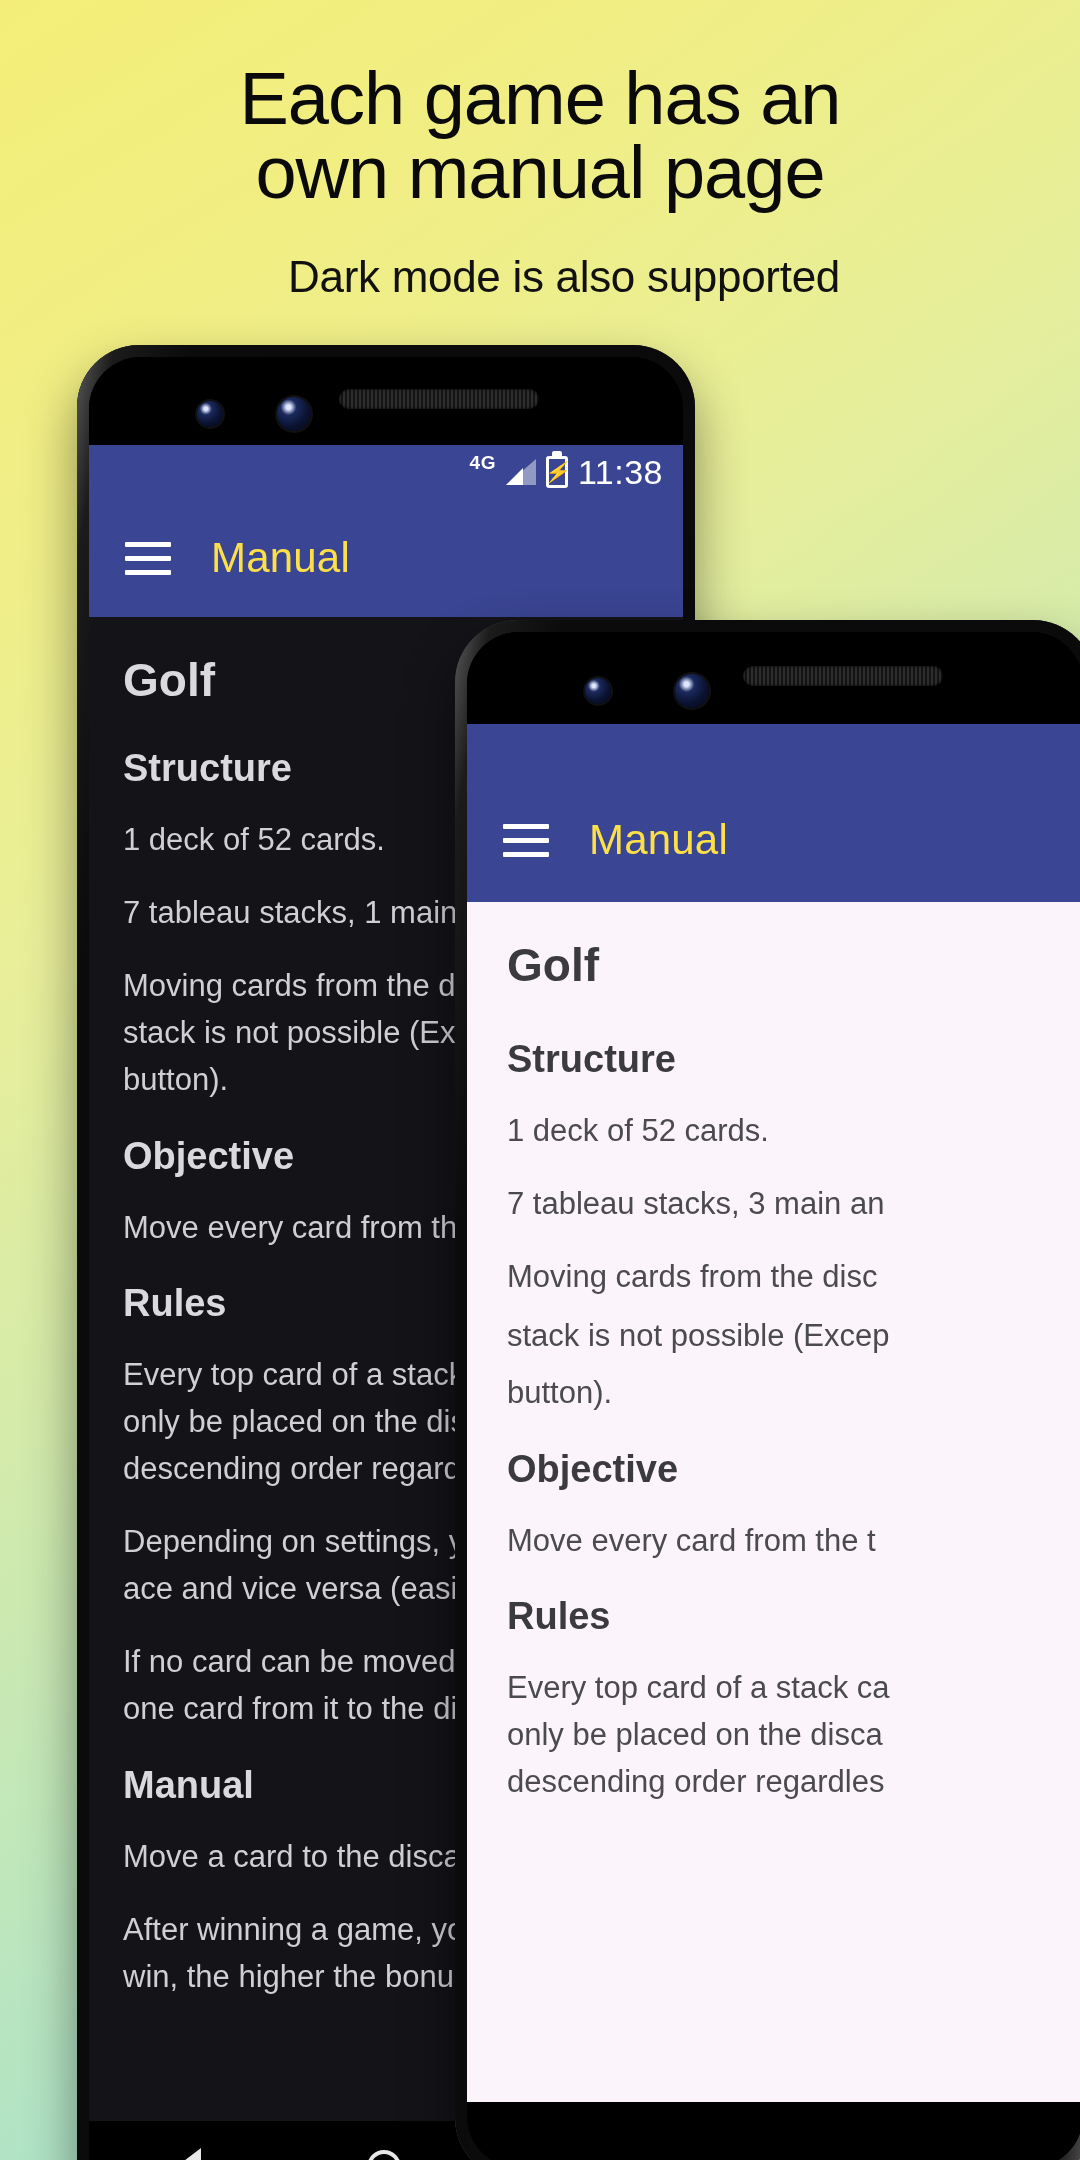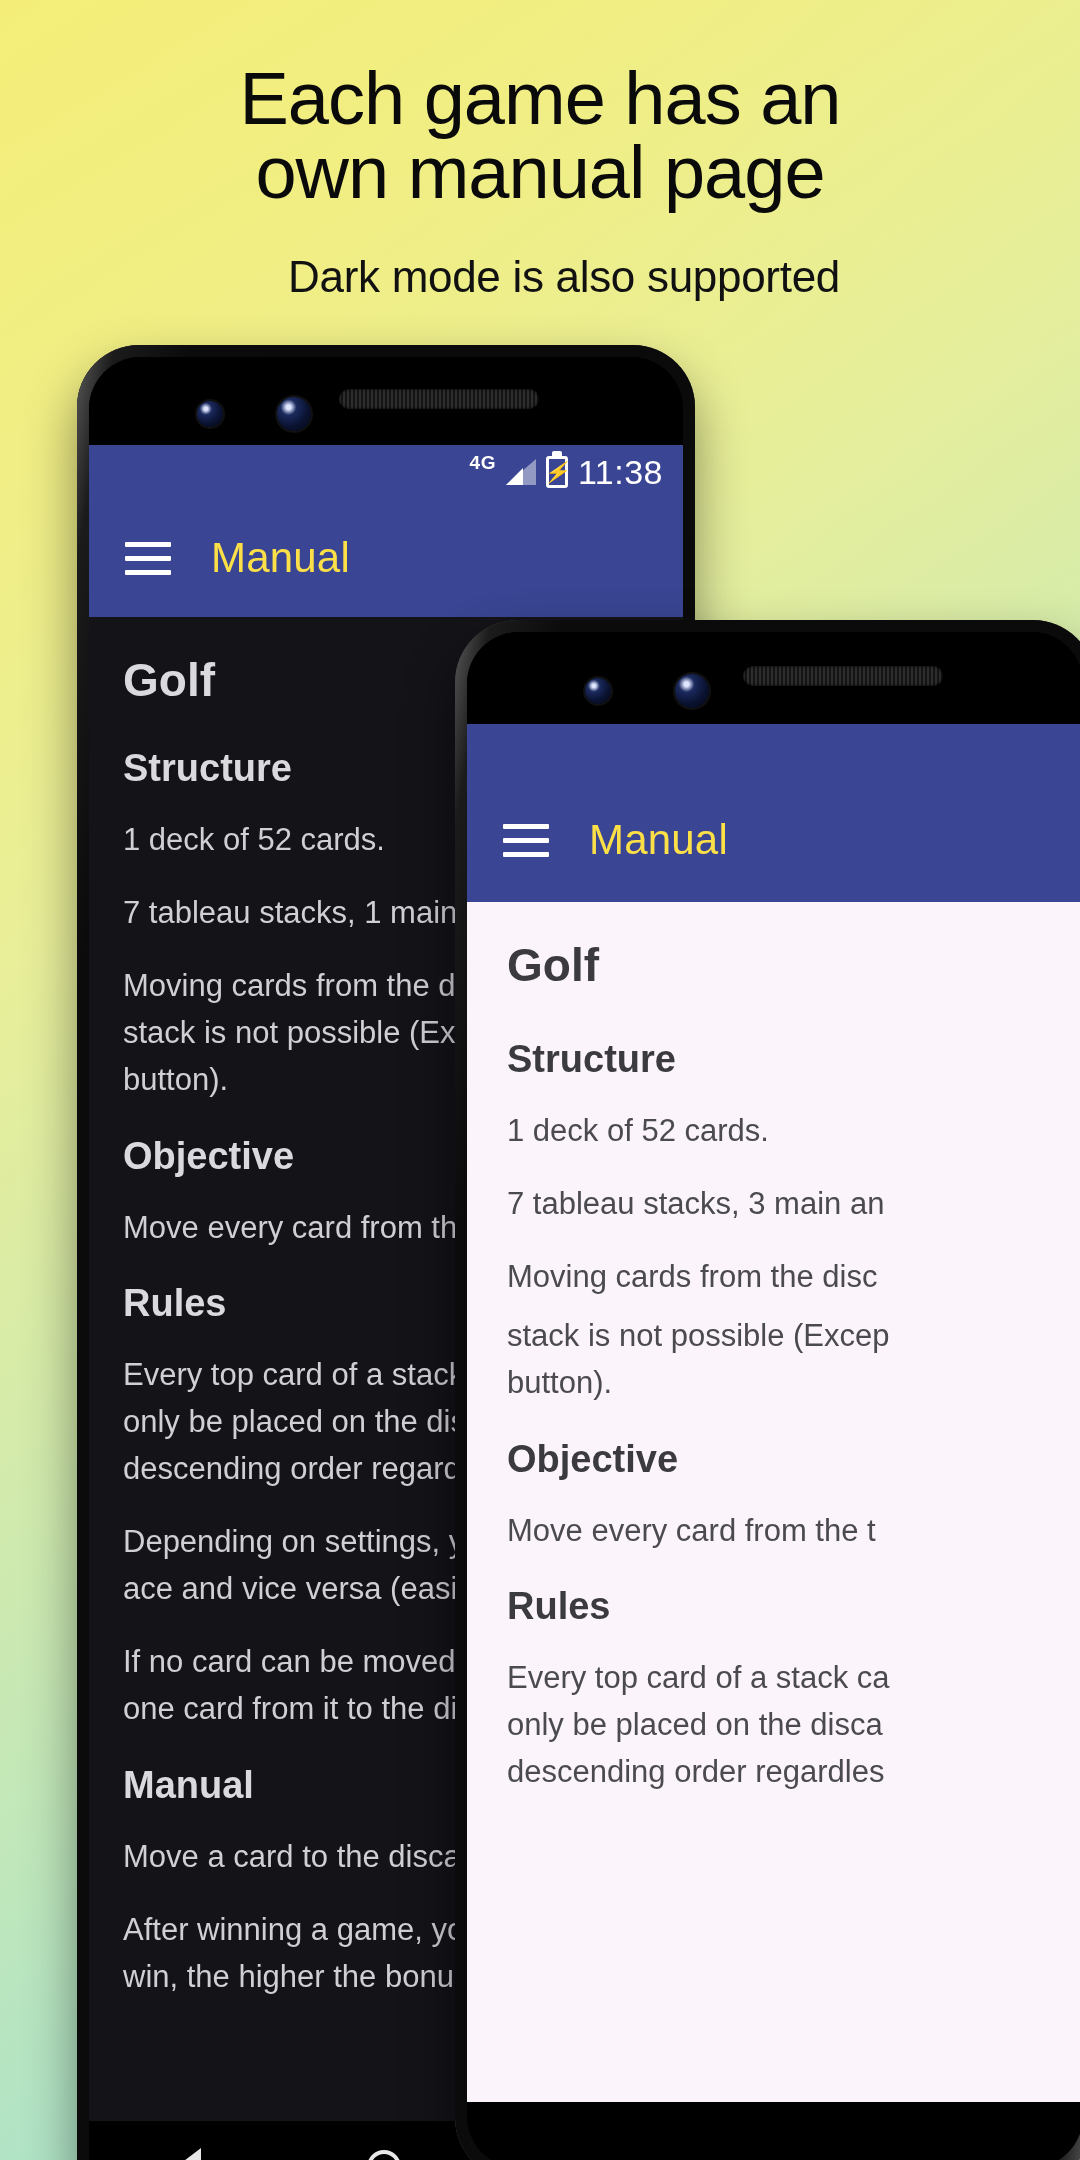--- a/index.html
+++ b/index.html
@@ -228,21 +228,21 @@
       </div>
     </div>
 
     <div class="content light" style="height:1200px; padding-left:40px;">
       <div class="h1" style="margin-bottom:46px">Golf</div>
 
       <div class="h2">Structure</div>
       <p class="para">1 deck of 52 cards.</p>
       <p class="para">7 tableau stacks, 3 main an</p>
       <p class="para" style="margin-bottom:18px">Moving cards from the disc</p>
-      <p class="para" style="margin-bottom:6px">stack is not possible (Excep</p>
+      <p class="para" style="margin-bottom:16px">stack is not possible (Excep</p>
       <p class="para">button).</p>
 
       <div class="h2">Objective</div>
       <p class="para">Move every card from the t</p>
 
       <div class="h2">Rules</div>
       <p class="para" style="margin-bottom:6px">Every top card of a stack ca</p>
       <p class="para" style="margin-bottom:6px">only be placed on the disca</p>
       <p class="para">descending order regardles</p>
     </div>

